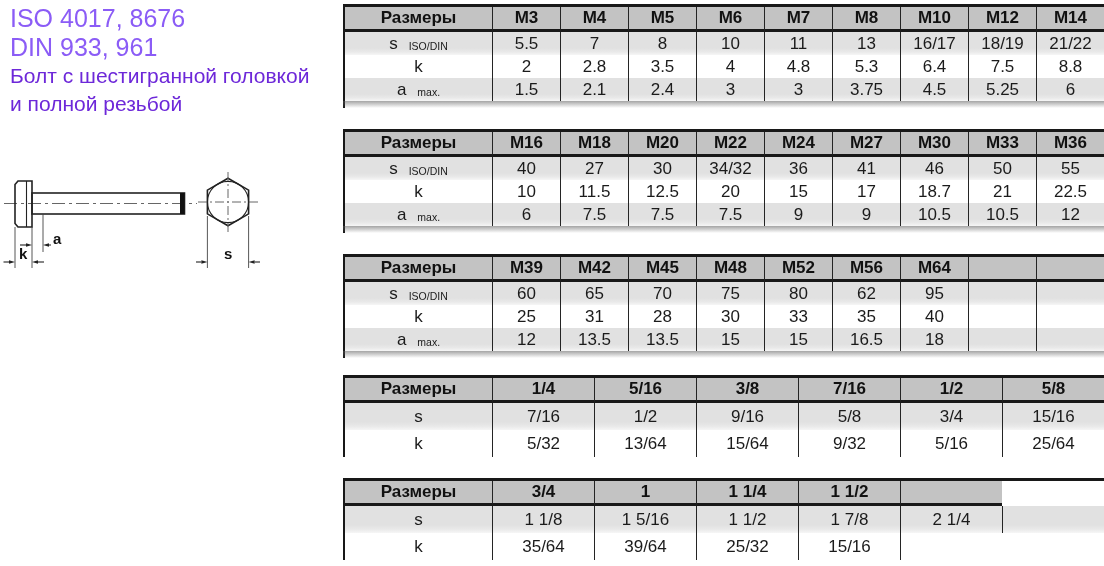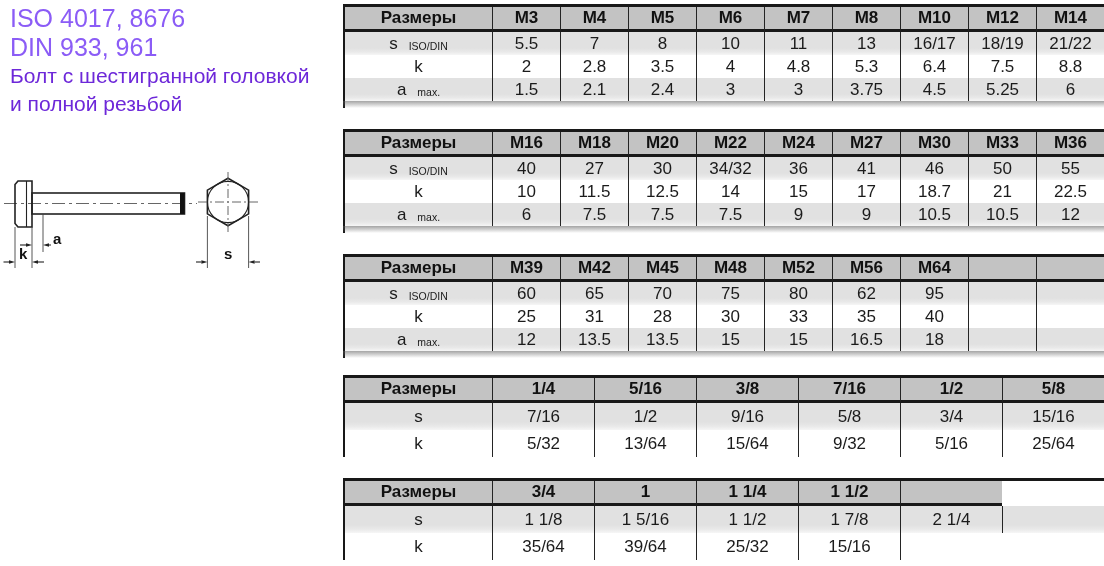--- a/index.html
+++ b/index.html
@@ -188,21 +188,21 @@
         <div class="cell">50</div>
         <div class="cell">55</div>
       </div>
       <div class="t-row">
         <div class="cell">
           <span>k</span>
         </div>
         <div class="cell">10</div>
         <div class="cell">11.5</div>
         <div class="cell">12.5</div>
-        <div class="cell">14</div>
+        <div class="cell">20</div>
         <div class="cell">15</div>
         <div class="cell">17</div>
         <div class="cell">18.7</div>
         <div class="cell">21</div>
         <div class="cell">22.5</div>
       </div>
       <div class="t-row shaded">
         <div class="cell">
           <span>a</span>
           <sub>max.</sub>

